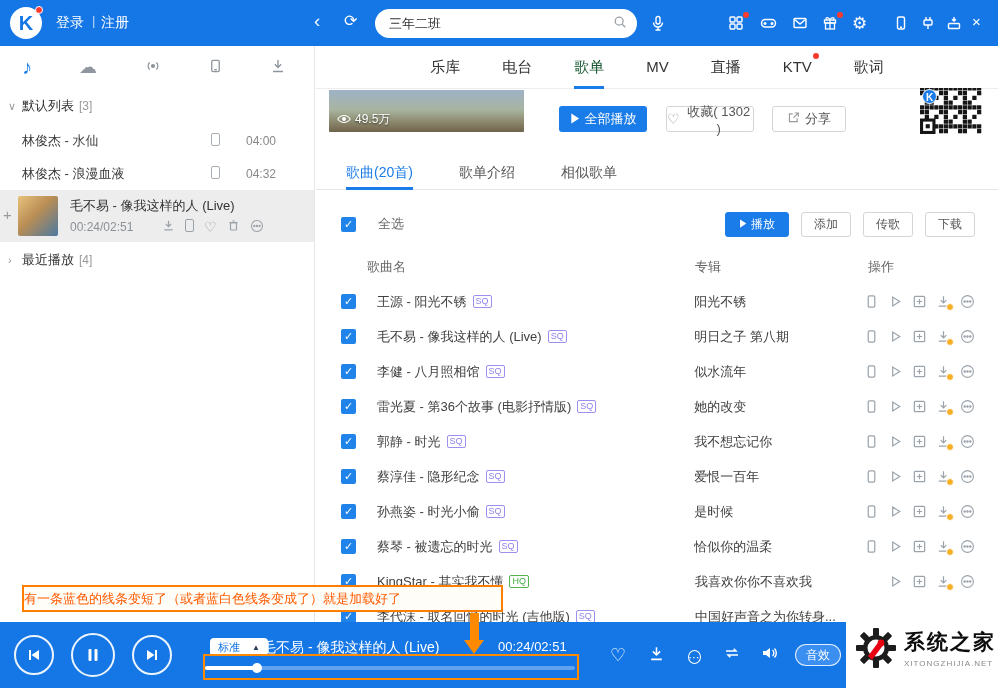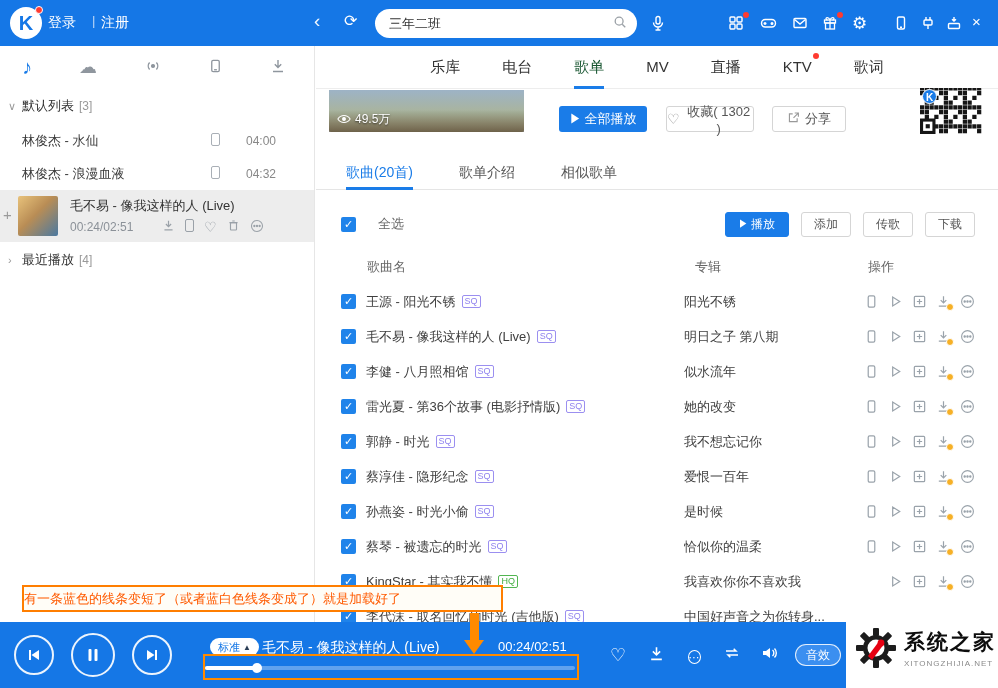--- a/index.html
+++ b/index.html
@@ -5,21 +5,21 @@
 *{margin:0;padding:0;box-sizing:border-box}
 html,body{width:998px;height:688px}
 body{font-family:"Liberation Sans","DejaVu Sans",sans-serif;font-size:13px;color:#333;background:#fff}
 .app{position:relative;width:998px;height:688px;overflow:hidden;background:#fff}
 
 
 .titlebar{position:absolute;top:0;left:0;right:0;height:46px;background:#1577e6;color:#fff;z-index:10}
 .logo{position:absolute;left:10px;top:7px;width:32px;height:32px;background:#fff;border-radius:50%;
   color:#1577e6;font-weight:bold;font-size:20px;text-align:center;line-height:32px}
 .logo .dot{position:absolute;right:-1px;top:-1px;width:8px;height:8px;background:#ff3b30;border:1px solid #fff;border-radius:50%}
-.tb-login{position:absolute;left:48px;top:14px;font-size:14px}
+.tb-login{position:absolute;left:56px;top:14px;font-size:14px}
 .tb-sep{position:absolute;left:92px;top:13px;opacity:.7}
 .tb-reg{position:absolute;left:101px;top:14px;font-size:14px}
 .tb-nav-back{position:absolute;left:314px;top:10px;font-size:19px;opacity:.95;cursor:pointer}
 .tb-nav-refresh{position:absolute;left:344px;top:11px;font-size:16px;cursor:pointer}
 .searchbox{position:absolute;left:375px;top:9px;width:262px;height:29px;background:#fff;border-radius:15px;
   display:flex;align-items:center;padding:0 10px 0 14px}
 .searchbox input{flex:1;border:none;outline:none;font-size:13px;color:#333;background:transparent;font-family:inherit}
 .tb-ic{position:absolute;top:15px;width:18px;height:18px;color:#fff;cursor:pointer}
 .tb-ic svg{display:block}
 .reddot{position:absolute;width:6px;height:6px;background:#ff3b30;border-radius:50%;right:-3px;top:-3px}
@@ -83,36 +83,36 @@
   display:flex;align-items:center;gap:4px;cursor:pointer;font-family:inherit}
 .sbtn.blue{background:#1a7ce8;border-color:#1a7ce8;color:#fff;padding:0 13px}
 
 .tbl-header{position:absolute;left:0;right:0;top:206px;height:30px;display:flex;align-items:center;padding:0 23px 0 51px;color:#666}
 .h-name{width:328px}
 .h-album{width:170px}
 .h-ops{margin-left:auto;width:107px}
 
 .rows{position:absolute;left:0;right:0;top:238px;bottom:0}
 .row{display:flex;align-items:center;height:35px;padding:0 23px 0 25px}
-.row .name{margin-left:10px;width:318px;color:#404040;white-space:nowrap;overflow:hidden;display:flex;align-items:center;gap:6px}
+.row .name{margin-left:21px;width:318px;color:#404040;white-space:nowrap;overflow:hidden;display:flex;align-items:center;gap:6px}
 .q{font-size:9px;color:#8f82ee;border:1px solid #9b8ff0;border-radius:2px;padding:0 2px;line-height:11px;flex:none}
 .q.hq{color:#3fae3f;border-color:#52b552}
 .row .album{width:170px;color:#404040;white-space:nowrap;overflow:hidden}
 .ops{margin-left:auto;display:flex;gap:9px;color:#9aa3ab;align-items:center}
 .ops .op{position:relative;width:15px;height:15px;cursor:pointer}
 .vipdot{position:absolute;right:-3px;bottom:-2px;width:8px;height:8px;background:#f6b026;border-radius:50%;border:1px solid #fff}
 
 
 .playerbar{position:absolute;left:0;right:0;bottom:0;height:66px;background:#1577e6;z-index:20;color:#fff}
 .pcirc{position:absolute;border:2px solid rgba(255,255,255,.92);border-radius:50%;display:flex;align-items:center;justify-content:center;cursor:pointer}
 .pb-prev{left:14px;top:13px;width:40px;height:40px}
 .pb-pause{left:71px;top:11px;width:44px;height:44px}
 .pb-next{left:132px;top:13px;width:40px;height:40px}
-.quality{position:absolute;left:210px;top:16px;height:18px;background:#fff;color:#1577e6;border-radius:9px;font-size:11px;
-  display:flex;align-items:center;gap:3px;padding:0 8px;cursor:pointer}
+.quality{position:absolute;left:210px;top:16px;height:18px;background:#fff;color:#1577e6;border-radius:4px;font-size:11px;
+  display:flex;align-items:center;gap:12px;padding:0 8px;cursor:pointer}
 .quality .tri{font-size:8px;color:#2a3d55}
 .pb-title{position:absolute;left:262px;top:17px;font-size:14px}
 .pb-time{position:absolute;left:498px;top:17px;font-size:13px}
 .progress{position:absolute;left:205px;top:66%;width:370px;height:4px;background:rgba(255,255,255,.32);border-radius:2px}
 .prog-played{position:absolute;left:0;top:0;height:4px;background:#fff;border-radius:2px}
 .prog-knob{position:absolute;top:-3px;width:10px;height:10px;background:#fff;border-radius:50%;margin-left:-5px;cursor:pointer}
 .pb-ic{position:absolute;top:23px;width:20px;height:20px;color:#fff;cursor:pointer;font-size:18px;line-height:20px;text-align:center}
 .more-circ{width:18px;height:18px;border:1.4px solid #fff;border-radius:50%;font-size:11px;line-height:15px;text-align:center}
 .fx-pill{position:absolute;left:795px;top:22px;height:22px;background:#3b8ff0;border:1px solid rgba(255,255,255,.85);border-radius:11px;
   color:#fff;font-size:12px;display:flex;align-items:center;gap:5px;padding:0 10px;cursor:pointer}

